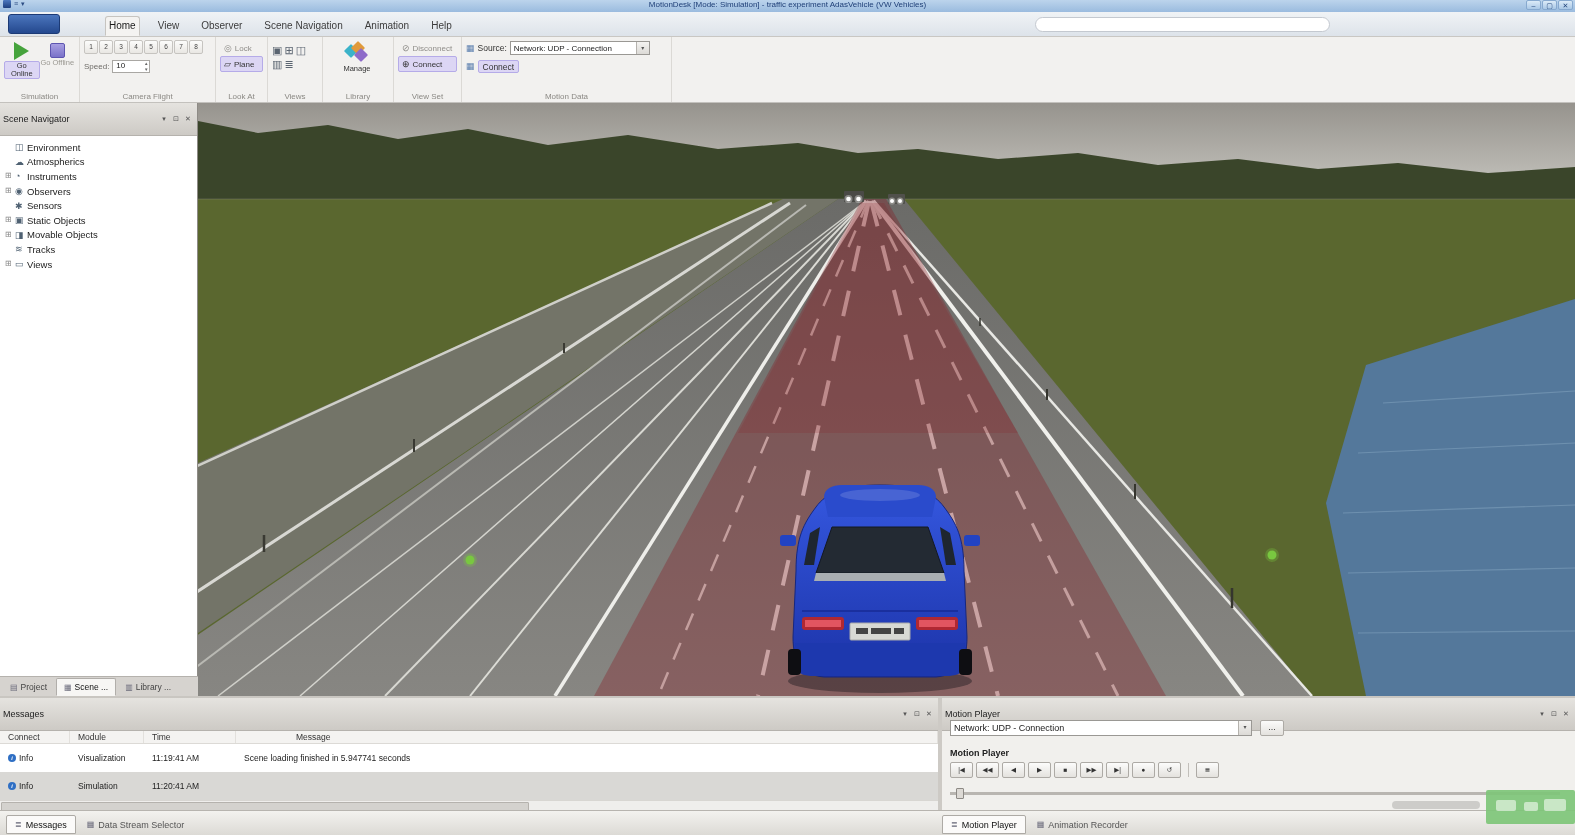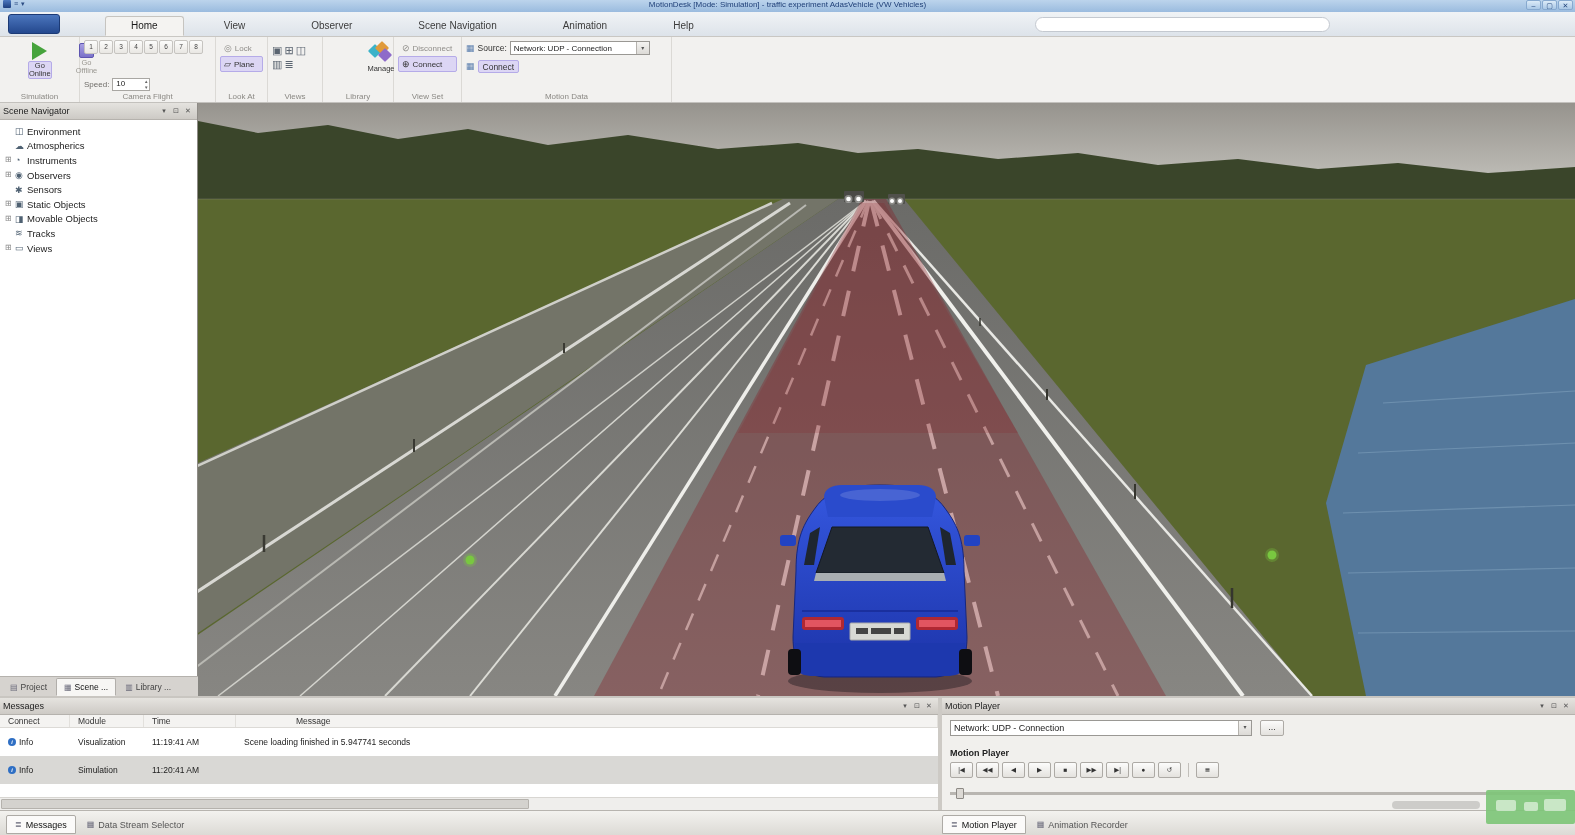--- a/index.html
+++ b/index.html
@@ -17,44 +17,44 @@
   .win-btns { margin-left:auto; display:flex; gap:1px; margin-right:2px; position:relative; }
   .win-btn { width:15px; height:10px; font-size:7px; line-height:9px; text-align:center;
     color:#274a7e; background:linear-gradient(#dcebf8,#aac8e6); border:1px solid #87a9cf; border-radius:2px; }
 
   
   .tabrow { left:0; top:12px; width:1575px; height:25px;
     background:linear-gradient(#f0f3f6,#dde3ea); border-bottom:1px solid #c9c7c3; }
   .appbtn { position:absolute; left:8px; top:2px; width:52px; height:20px; border-radius:3px;
     background:linear-gradient(#4b76bd,#24488e); border:1px solid #1c3a75; }
   .tabs { position:absolute; left:105px; top:4px; display:flex; gap:14px; }
-  .rtab { font-size:10px; color:#3c3c3c; padding:3px 25px 4px; border:1px solid transparent; }
+  .rtab { font-size:10px; color:#3c3c3c; padding:3px 3px 4px; border:1px solid transparent; }
   .rtab.active { background:#f4f3f1; border-color:#c6c4c0; border-bottom-color:#f4f3f1;
     border-radius:3px 3px 0 0; color:#1a1a1a; }
   .tab-search { position:absolute; left:1035px; top:5px; width:295px; height:15px; background:#fff;
     border:1px solid #c4c9d0; border-radius:8px; font-size:8px; padding:0 8px; color:#777; }
 
   
   .ribbon { left:0; top:37px; width:1575px; height:66px; background:#f2f1ef;
     border-bottom:1px solid #c3c1bd; display:flex; }
   .rgroup { position:relative; height:100%; border-right:1px solid #dbd9d5; padding:3px 4px 12px; }
   .rgroup-label { position:absolute; left:0; right:0; bottom:1px; text-align:center;
     font-size:8px; color:#8b8984; }
-  .bigbtn { width:36px; text-align:center;margin-left:24px; }
+  .bigbtn { width:36px; text-align:center; }
   .bigbtn .lbl { font-size:7.5px; line-height:8px; color:#333; margin-top:1px; }
   .bigbtn .lbl.sel { background:#dcd6f4; border:1px solid #b5abe8; border-radius:2px; }
   .bigbtn .lbl.dim { color:#9a9892; }
   .ico-play { width:0; height:0; border-left:15px solid #46a33c; border-top:9px solid transparent;
     border-bottom:9px solid transparent; margin:2px auto 0; }
   .ico-stop { width:15px; height:15px; background:linear-gradient(#a89fe2,#7a72c9);
     border:1px solid #5d55b0; border-radius:2px; margin:3px auto 0; }
   .cam-row { display:flex; gap:1px; }
   .cam-btn { width:14px; height:14px; border:1px solid #c6c4c0; background:linear-gradient(#fcfcfb,#e9e7e3);
     font-size:6.5px; text-align:center; line-height:12px; color:#444; border-radius:2px; }
-  .speed-row { display:flex; align-items:center; gap:3px; margin-top:24px; }
+  .speed-row { display:flex; align-items:center; gap:3px; margin-top:6px; }
   .speed-row .sl { font-size:8px; color:#6e6c68; }
   .spin { width:38px; height:13px; background:#fff; border:1px solid #a9a7a3; font-size:8px;
     padding-left:3px; color:#222; position:relative; }
   .spin i { position:absolute; right:1px; top:0; font-size:4.5px; color:#666; line-height:6px; font-style:normal; }
   .mini-item { display:flex; align-items:center; gap:3px; font-size:8px; color:#8f8d89;
     padding:1px 3px; height:16px; border:1px solid transparent; }
   .mini-item .mi { font-size:9px; }
   .mini-item.on { background:#dcd6f4; border-color:#b5abe8; border-radius:2px; color:#333; }
   .viewicons { display:flex; flex-wrap:wrap; width:46px; gap:2px; padding-top:4px; }
   .viewicons span { font-size:11px; color:#5a6470; line-height:12px; }
@@ -69,21 +69,21 @@
     font-size:8px; color:#222; padding-left:3px; }
   .combo .arr { margin-left:auto; width:13px; height:100%; background:linear-gradient(#f4f3f1,#dcdad6);
     border-left:1px solid #b5b2ad; font-size:6px; color:#555; text-align:center; line-height:12px; }
   .pill-on { background:#dcd6f4; border:1px solid #b5abe8; border-radius:2px; padding:0 4px;
     font-size:8.5px; color:#333; height:13px; line-height:12px; }
 
   
   .sidebar { left:0; top:103px; width:198px; height:573px; background:#fff;
     border-right:1px solid #8e8b86; display:flex; flex-direction:column; }
   .phead { height:15px; background:linear-gradient(#e5e3df,#cdcac5); border-bottom:1px solid #b5b2ad;
-    display:flex; align-items:center; font-size:9px; color:#222; padding:8px 3px; }
+    display:flex; align-items:center; font-size:9px; color:#222; padding:16px 3px; }
   .phead .pt { flex:1; }
   .phead .pb { width:12px; text-align:center; font-size:7px; color:#555; }
   .tree { padding-top:4px; }
   .trow { display:flex; align-items:center; height:14.6px; padding-left:5px; }
   .trow .ex { width:10px; font-size:8px; color:#888; line-height:10px; }
   .trow .ti { width:12px; font-size:9px; color:#4f6172; }
   .trow .tl { font-size:9.5px; color:#1c1c1c; }
   .side-tabs { left:0; top:676px; width:200px; height:20px; background:#d6d3cf;
     border-top:1px solid #b5b2ad; display:flex; align-items:flex-end; padding-left:2px; gap:1px; }
   .stab { height:18px; display:flex; align-items:center; gap:3px; font-size:8.5px; color:#444;

